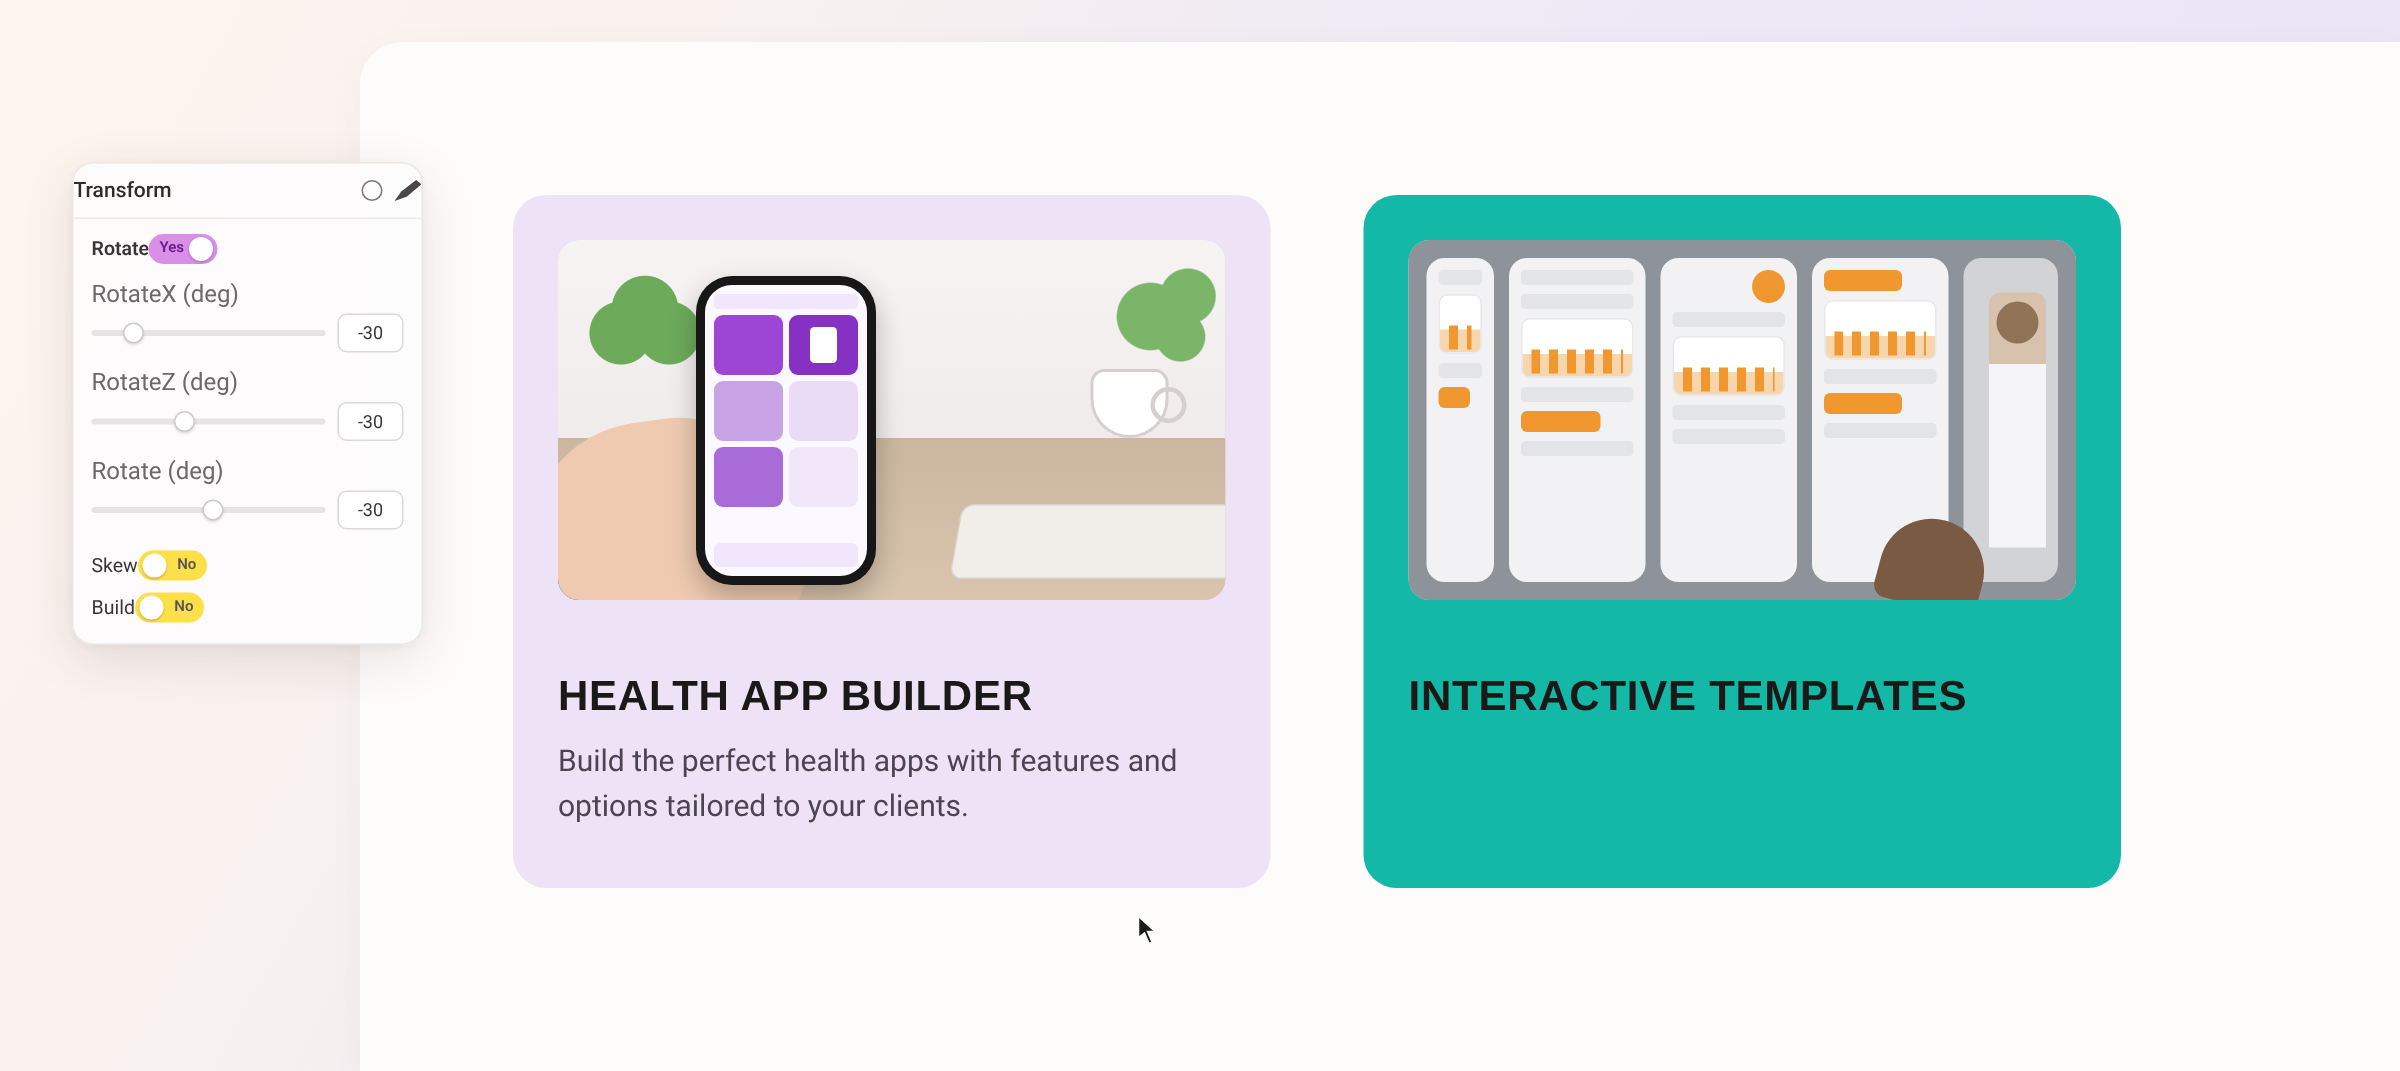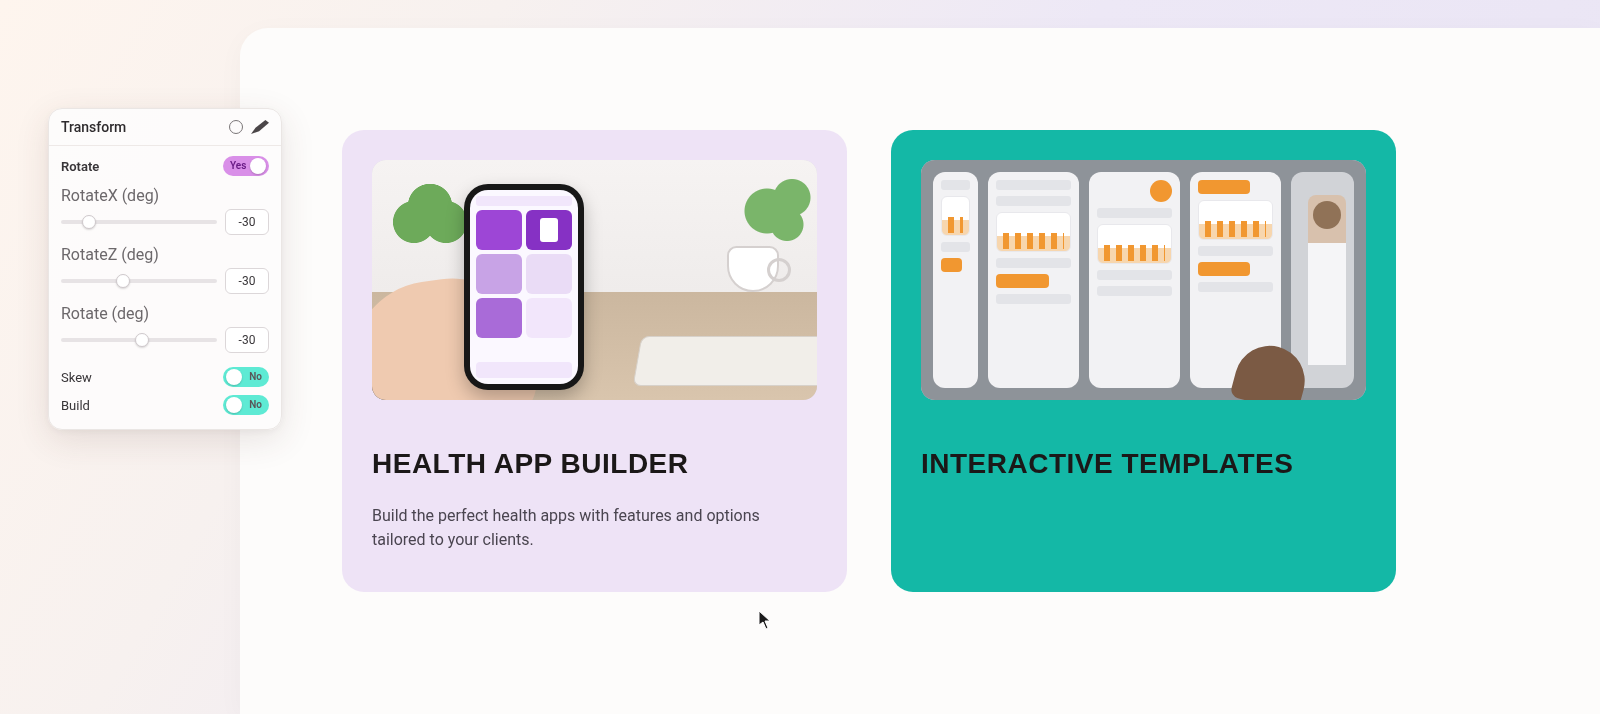--- a/index.html
+++ b/index.html
@@ -21,21 +21,21 @@
     border-radius: 28px 0 0 0;
     box-shadow: 0 6px 28px rgba(0,0,0,0.03);
   }
 
   
   .feature-row {
     position: absolute;
     top: 130px;
     left: 342px;
     display: flex;
-    gap: 44px;
+    gap: 62px;
   }
   .feature-card {
     width: 505px;
     border-radius: 22px;
     padding: 30px 30px 40px 30px;
   }
   .feature-card.purple { background: #eee3f6; }
   .feature-card.peach  { background: #14b8a6; }
 
   .feature-img {
@@ -49,22 +49,22 @@
   .feature-title {
     margin-top: 48px;
     font-family: "Arial Black", Impact, sans-serif;
     font-weight: 900;
     font-size: 28px;
     letter-spacing: 0.5px;
     text-transform: uppercase;
     color: #1b1818;
   }
   .feature-desc {
-    margin-top: 24px;
-    font-size: 16px;
+    margin-top: 12px;
+    font-size: 20px;
     line-height: 1.5;
     color: #4a4550;
     max-width: 420px;
   }
 
   
   .desk-scene {
     position:absolute; inset:0;
     background: linear-gradient(180deg,#f6f3f2 0%,#efeceb 55%,#cbb79f 55%,#d9c5ad 100%);
   }
@@ -127,42 +127,42 @@
     background: rgba(253,252,252,0.92);
     border: 1px solid #eae6e4;
     border-radius: 14px;
     box-shadow: 0 10px 34px rgba(80,50,40,0.12), 0 2px 6px rgba(0,0,0,0.04);
     font-size: 13px;
     color: #3d3a3c;
     overflow:hidden;
   }
   .panel-head {
     display:flex; align-items:center; justify-content:space-between;
-    padding: 10px 12px;
+    padding: 10px 0;
     border-bottom: 1px solid #eee9e7;
   }
   .panel-head .title { font-size: 14px; font-weight:500; color:#2e2b2d; }
   .panel-head .tools { display:flex; gap:8px; align-items:center; }
   .panel-head .circ { width:14px; height:14px; border:1.5px solid #7a7577; border-radius:50%; }
   .panel-head .pen  { width:18px; height:14px; background:#4b4648; clip-path: polygon(0 100%, 25% 55%, 80% 0, 100% 20%, 45% 80%, 0 100%); }
 
   .panel-body { padding: 10px 12px 14px; display:flex; flex-direction:column; gap:8px; }
-  .prop-row { display:flex; align-items:center; justify-content:space-between; }
+  .prop-row { display:flex; align-items:center; }
   .prop-row .lbl { font-size:13px; color:#383538; }
   .prop-row .lbl.bold { font-weight:600; }
 
   .toggle {
-    width:46px; height:20px; border-radius:12px; position:relative; cursor:pointer;margin-left:44px;
+    width:46px; height:20px; border-radius:12px; position:relative; cursor:pointer;
   }
   .toggle .knob { position:absolute; top:2px; width:16px; height:16px; border-radius:50%; background:#fff; box-shadow:0 1px 2px rgba(0,0,0,0.2); }
   .toggle .txt { position:absolute; top:2px; font-size:10px; font-weight:600; line-height:16px; }
   .toggle.yes { background:#d98fe8; }
   .toggle.yes .knob { right:3px; }
   .toggle.yes .txt { left:7px; color:#6a1c86; }
-  .toggle.no { background:#5eead4; }
+  .toggle.no { background:#fde047; }
   .toggle.no .knob { left:3px; }
   .toggle.no .txt { right:7px; color:#5a5558; }
 
   .slider-block { display:flex; flex-direction:column; gap:4px; margin-top:2px; }
   .slider-block .slbl { font-size:16px; color:#6c686b; }
   .slider-row { display:flex; align-items:center; gap:8px; }
   .track {
     flex:1; height:4px; background:#e7e3e5; border-radius:3px; position:relative;
   }
   .track .thumb {

